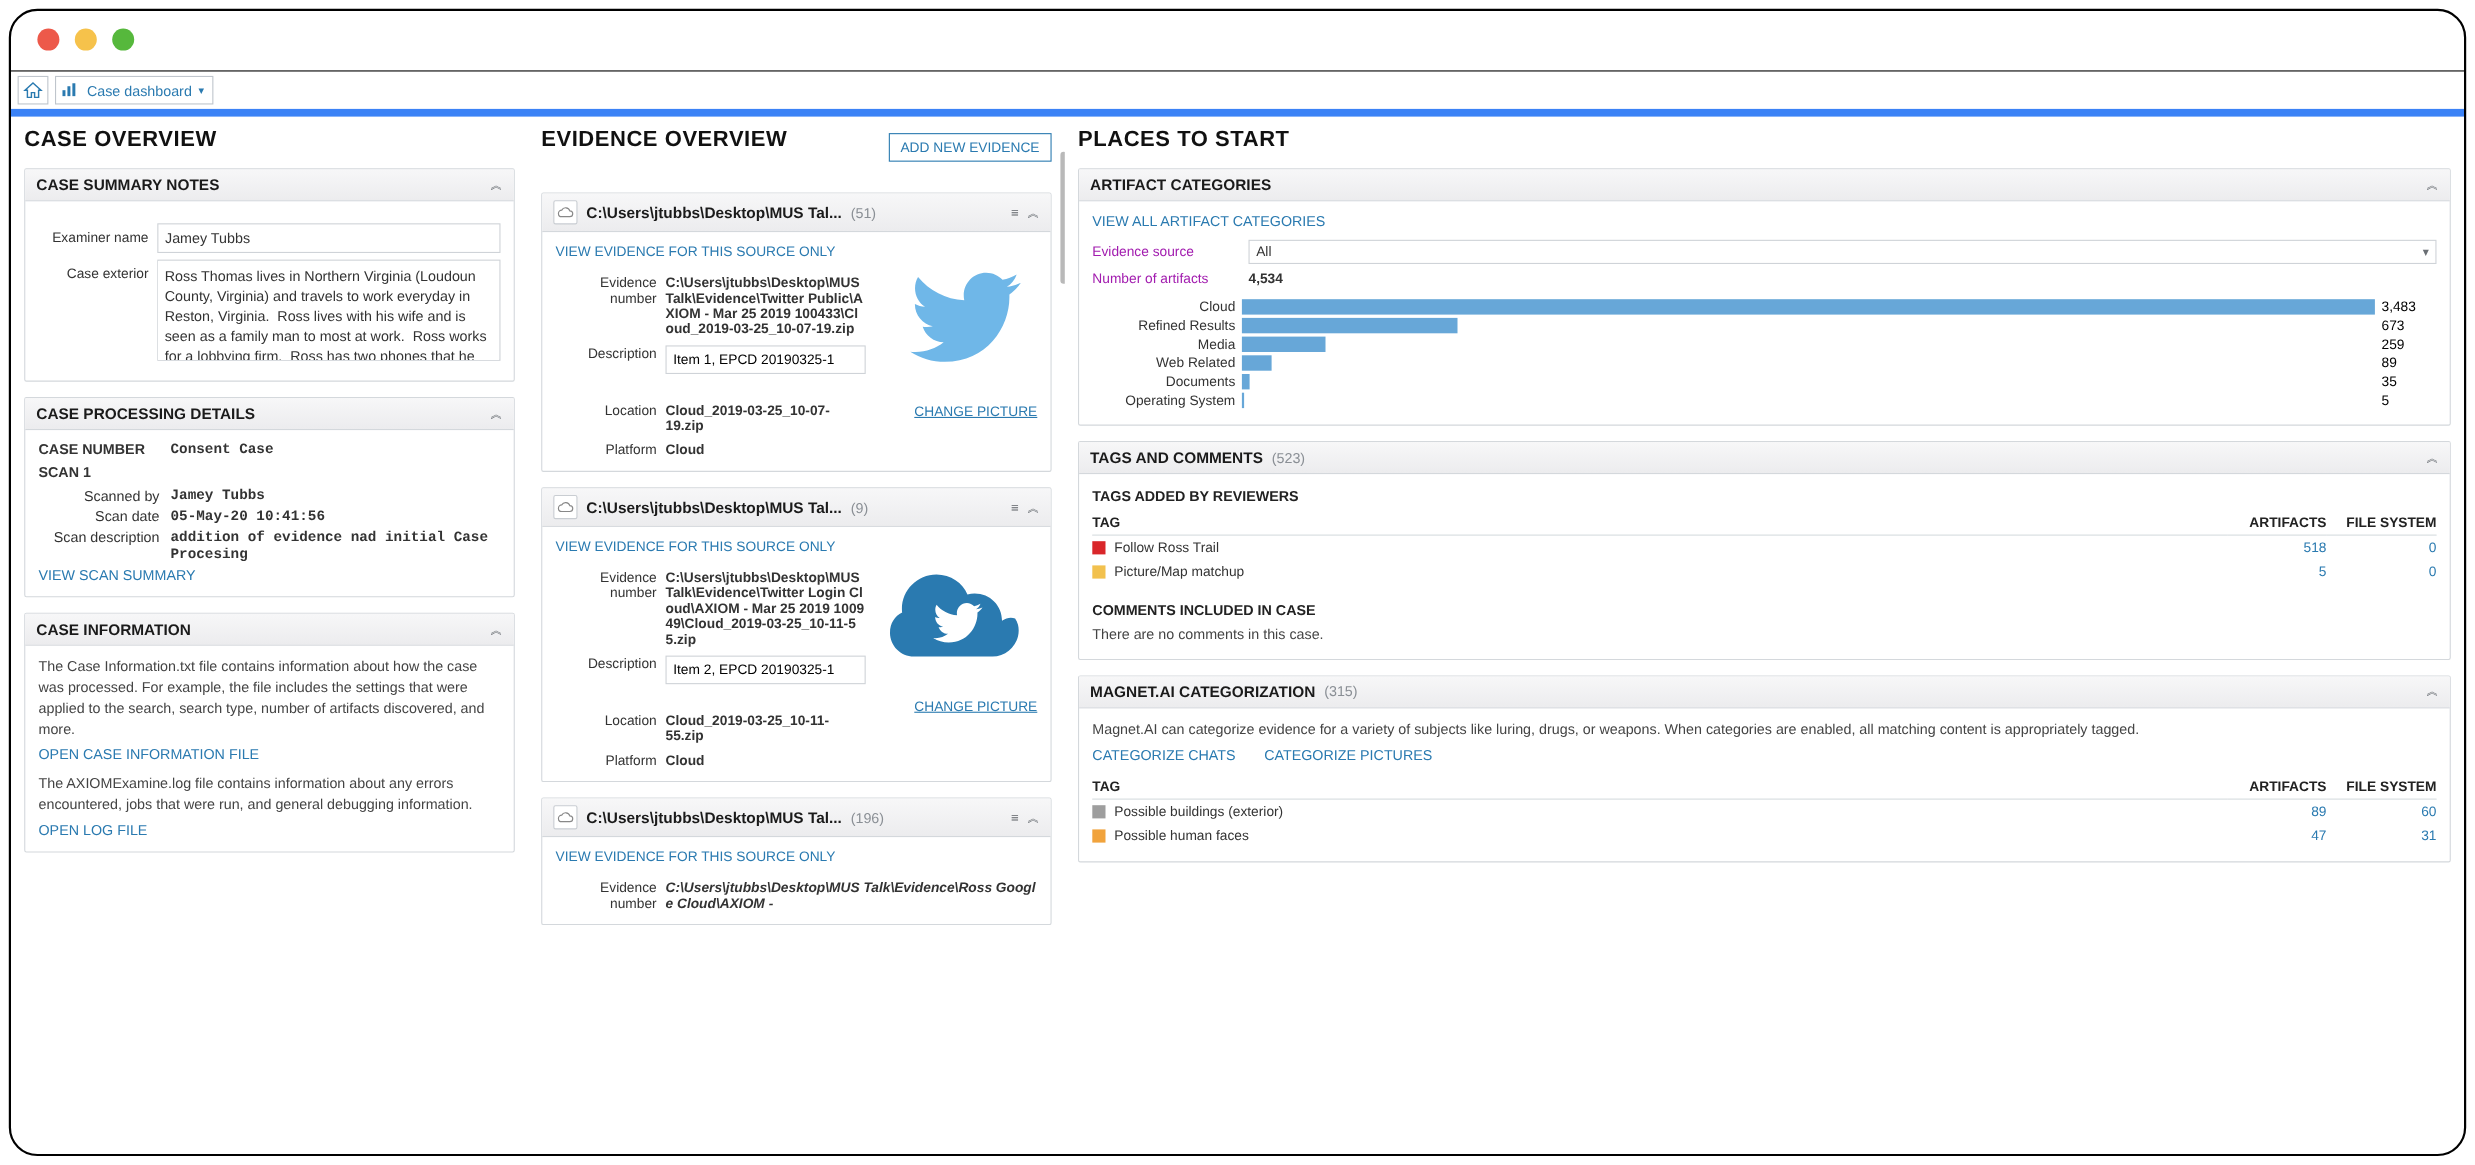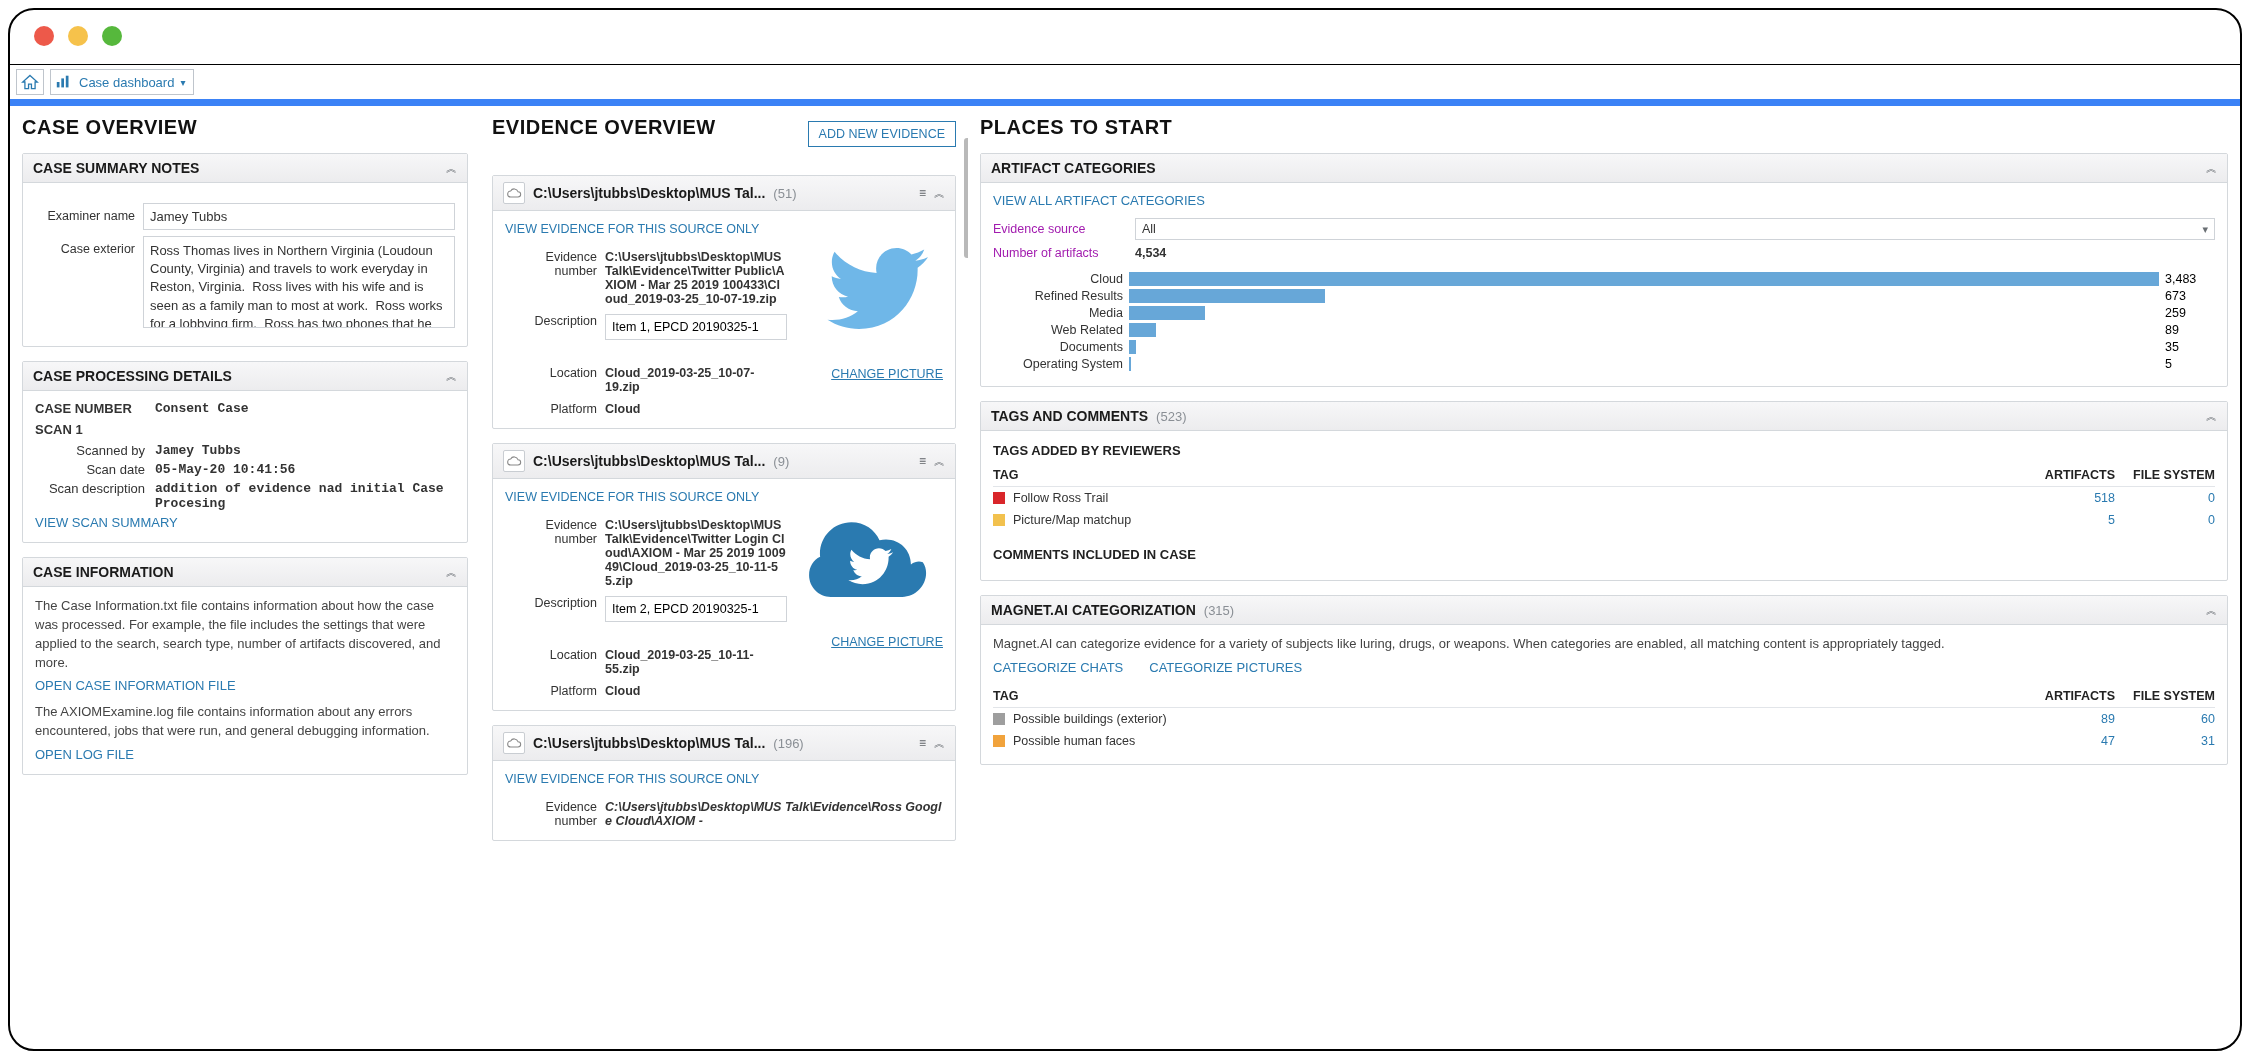--- a/index.html
+++ b/index.html
@@ -548,20 +548,21 @@
                   </tr>
                   <tr>
     <td><span class="tag-sq" style="background:#f2c14e"></span><span>Picture/Map matchup</span></td>
     <td class="r num-blue">5</td>
     <td class="r num-blue">0</td>
                   </tr>
                 </tbody>
             </table>
             <div style="height:14px"></div>
             <div class="subhead2">COMMENTS INCLUDED IN CASE</div>
+            <p class="note">There are no comments in this case.</p>
           </div>
         </div>
 
         <div class="panel">
           <div class="panel-header">
             <div class="ph-left">
               <span class="ph-title">MAGNET.AI CATEGORIZATION</span>
               <span class="ph-count">(315)</span>
             </div>
             <div class="ph-right">

